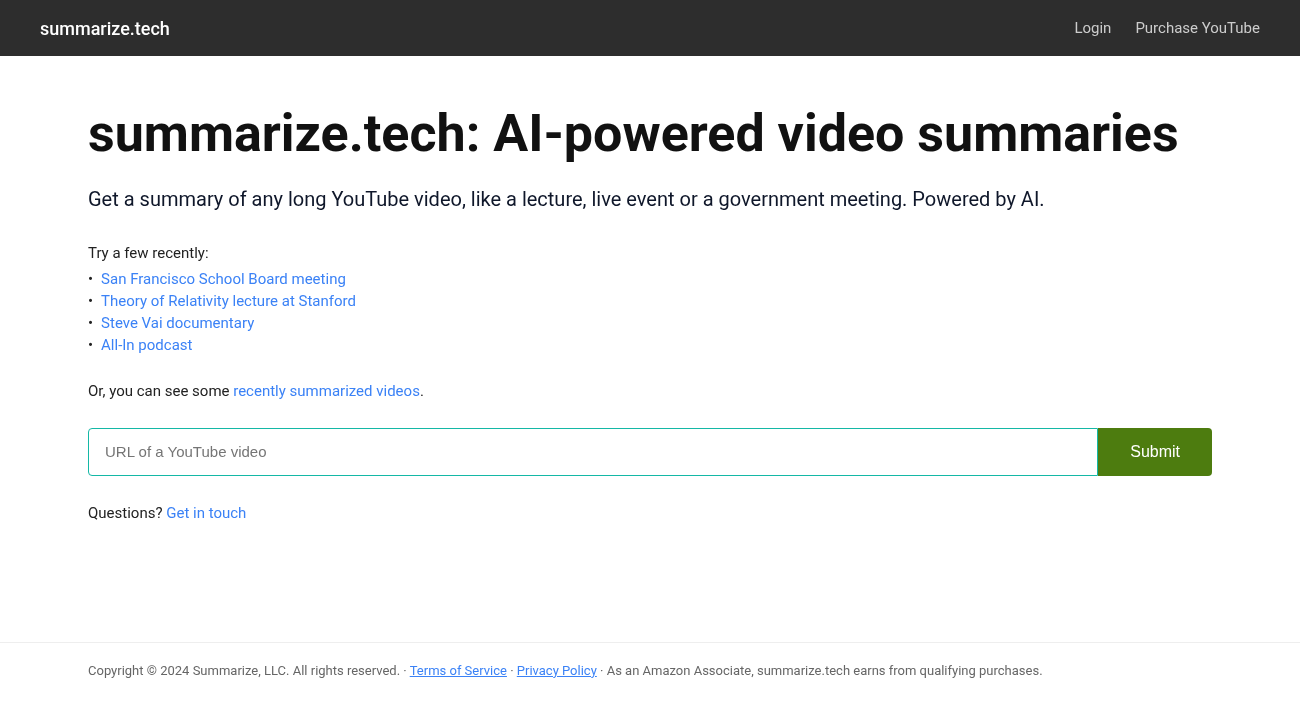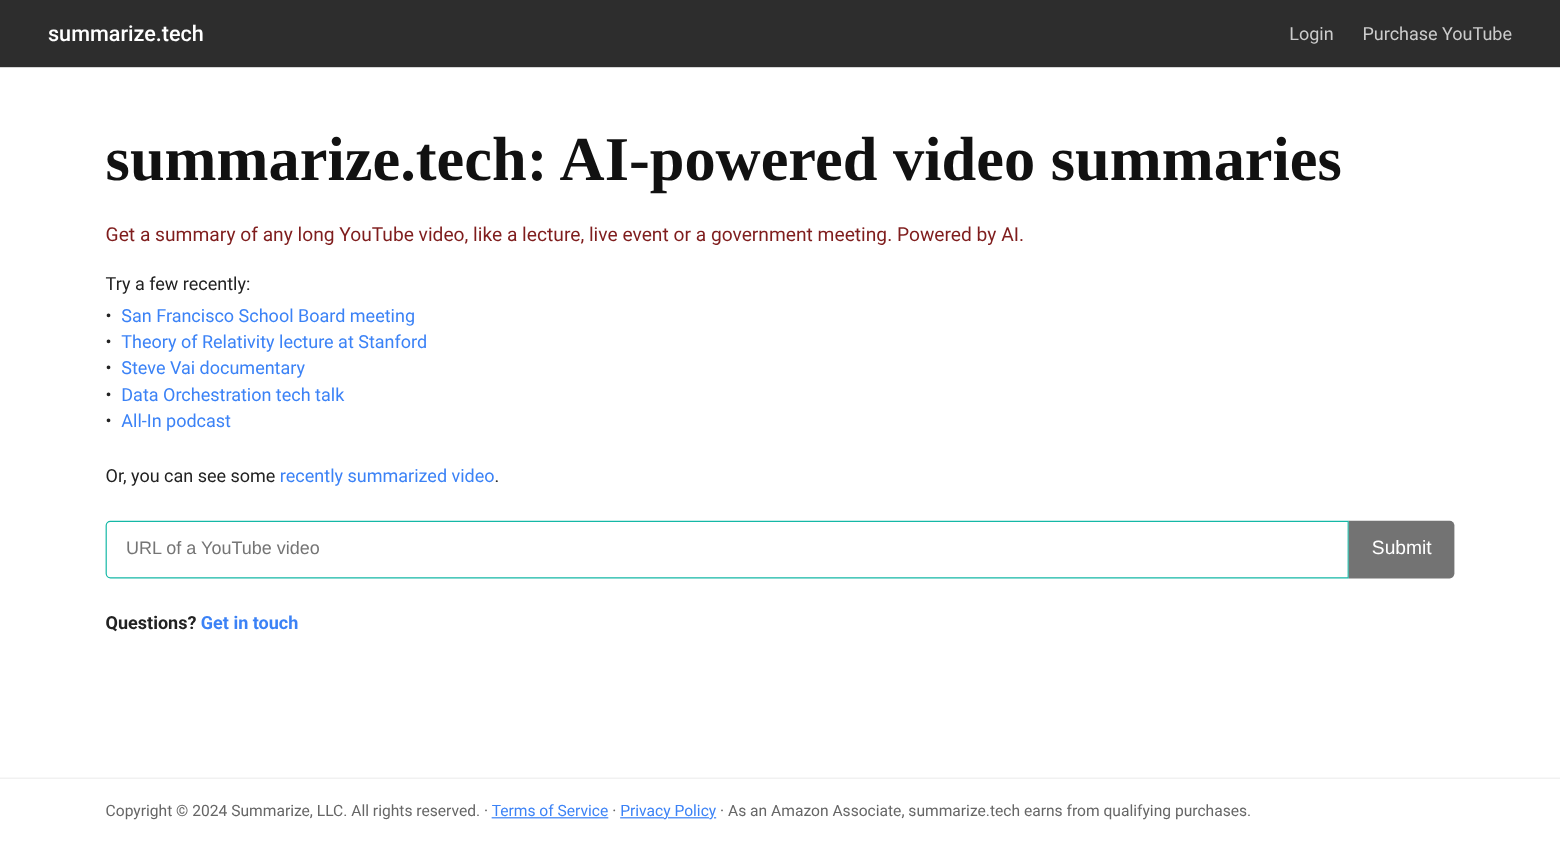--- a/index.html
+++ b/index.html
@@ -58,27 +58,26 @@
       padding: 48px 88px 40px 88px;
       max-width: 1300px;
     }
 
     h1 {
       font-size: 52px;
       font-weight: 700;
       color: #111111;
       margin-bottom: 20px;
       line-height: 1.15;
-      font-family: Liberation Serif, serif;
     }
 
     .subtitle {
-      font-size: 16px;
-      color: #7f1d1d;
-      margin-bottom: 20px;
+      font-size: 20px;
+      color: #0f172a;
+      margin-bottom: 30px;
       line-height: 1.5;
     }
 
     .examples-section {
       margin-bottom: 28px;
     }
 
     .examples-title {
       font-size: 15px;
       color: #222222;
@@ -137,35 +136,34 @@
       padding: 0 16px;
       font-size: 15px;
       border: 1px solid #14b8a6;
       border-radius: 4px 0 0 4px;
       outline: none;
       color: #888888;
     }
 
     .submit-button {
       height: 48px;
-      padding: 0 19px;
-      background: #737373;
+      padding: 0 32px;
+      background: #4d7c0f;
       color: #ffffff;
       border: none;
       border-radius: 0 4px 4px 0;
       font-size: 16px;
       font-weight: 500;
       cursor: pointer;
     }
 
     .questions-section {
       font-size: 15px;
       color: #222222;
       margin-bottom: 80px;
-      font-weight: bold;
     }
 
     .get-in-touch-link {
       color: #3b82f6;
       text-decoration: none;
       cursor: pointer;
     }
 
     footer {
       padding: 20px 88px;
@@ -205,30 +203,27 @@
         <li>
           <a href="#" class="example-link">San Francisco School Board meeting</a>
         </li>
         <li>
           <a href="#" class="example-link">Theory of Relativity lecture at Stanford</a>
         </li>
         <li>
           <a href="#" class="example-link">Steve Vai documentary</a>
         </li>
         <li>
-          <a href="#" class="example-link">Data Orchestration tech talk</a>
-        </li>
-        <li>
           <a href="#" class="example-link">All-In podcast</a>
         </li>
       </ul>
   </div>
 
   <p class="recently-section">
-    <span>Or, you can see some </span><a class="recently-link">recently summarized video</a><span>.</span>
+    <span>Or, you can see some </span><a class="recently-link">recently summarized videos</a><span>.</span>
   </p>
 
   <div class="url-form">
     <input class="url-input" type="text" placeholder="URL of a YouTube video" style="">
     <button class="submit-button">Submit</button>
   </div>
 
   <p class="questions-section">
     <span>Questions? </span><a class="get-in-touch-link">Get in touch</a>
   </p>

